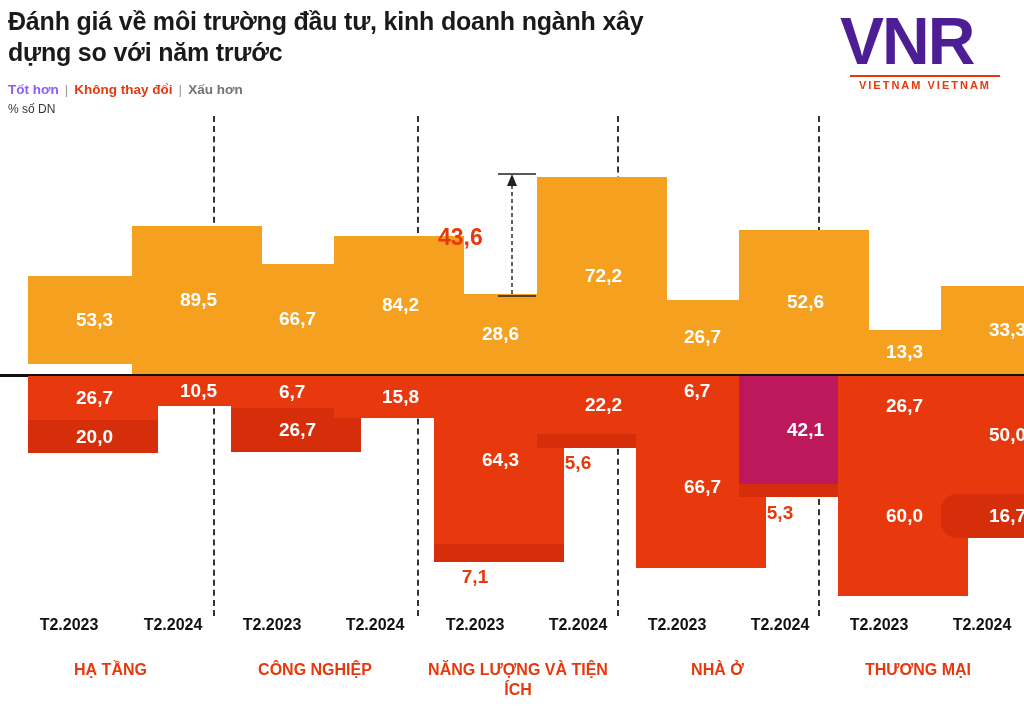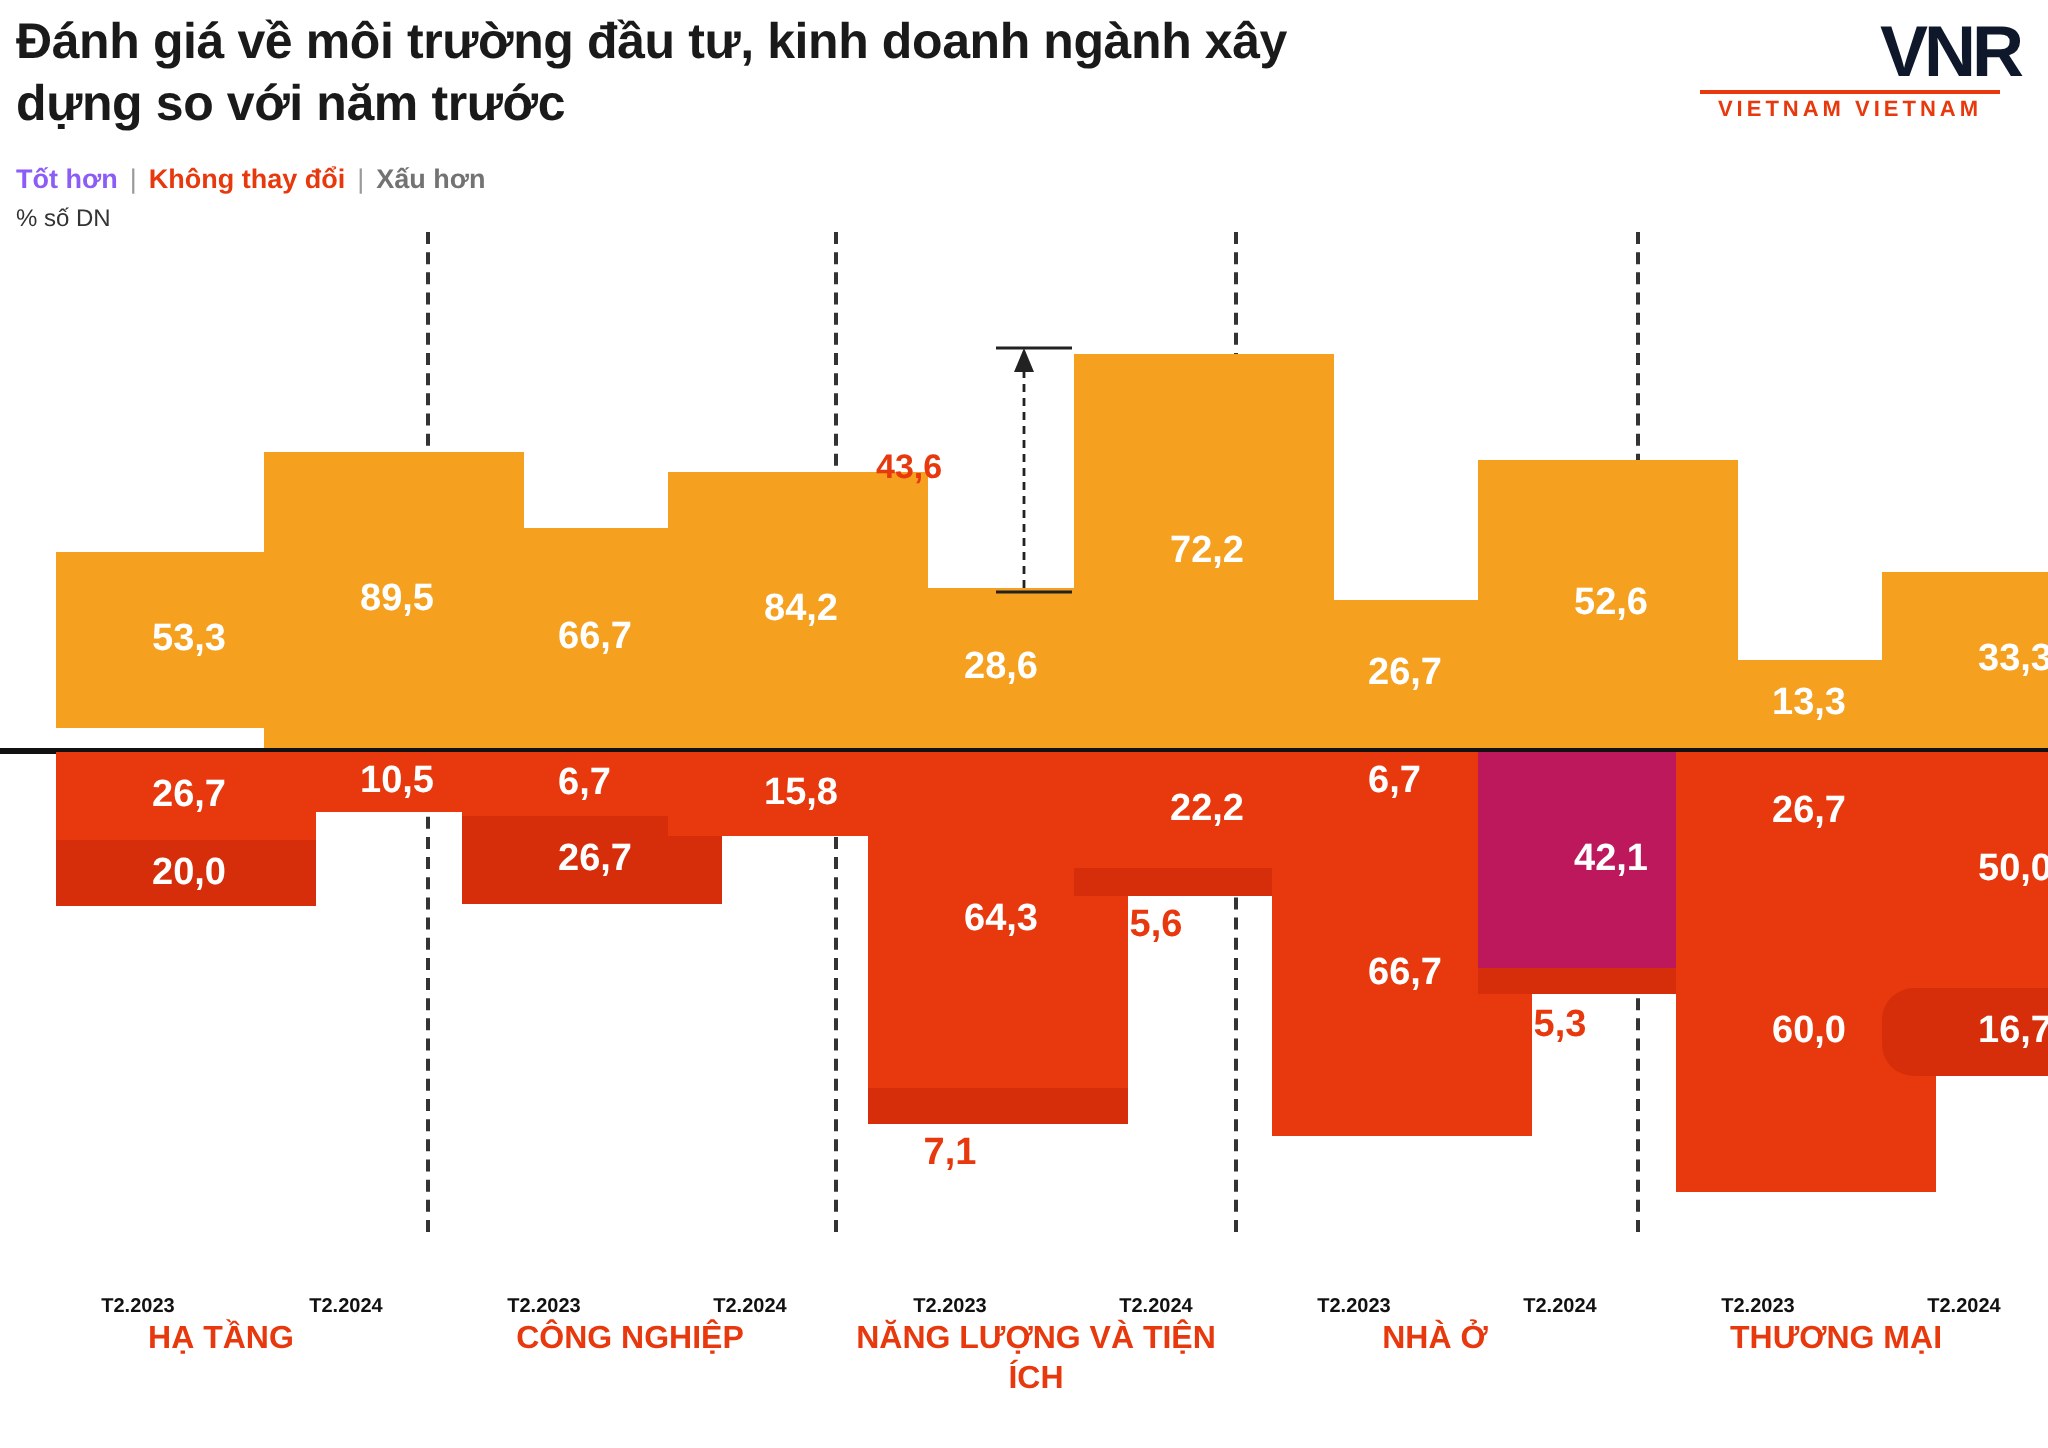--- a/index.html
+++ b/index.html
@@ -24,22 +24,22 @@
   #legend .sep{color:#9a9a9a;font-weight:normal;}
   #unit{
     position:absolute;left:8px;top:102px;
     font-size:12px;color:#333;
   }
   
   #logo{
     position:absolute;right:14px;top:8px;width:170px;height:84px;
   }
   #logo .vnr{
-    font-size:36px;font-weight:bold;color:#0f172a;
-    letter-spacing:-2px;line-height:1;text-align:right;
+    font-size:66px;font-weight:bold;color:#4c1d95;
+    letter-spacing:-2px;line-height:1;text-align:left;
     font-family:"Liberation Sans", sans-serif;
   }
   #logo .sub{
     margin-top:2px;text-align:center;font-size:11px;font-weight:bold;
     color:#E8380D;letter-spacing:2px;
   }
   #logo .rule{
     height:2px;background:#E8380D;margin:1px auto 2px auto;width:150px;
   }
   
@@ -59,31 +59,31 @@
   .seg span{
     font-size:19px;font-weight:bold;color:#fff;
   }
   .outlabel{
     position:absolute;width:120px;text-align:center;font-size:19px;font-weight:bold;
   }
   
   #xlabels{position:absolute;left:0;top:616px;width:1024px;height:40px;}
   .period{
     position:absolute;width:120px;text-align:center;
-    font-size:10px;font-weight:bold;color:#111;margin-top:32px;
+    font-size:16px;font-weight:bold;color:#111;
   }
   #catlabels{position:absolute;left:0;top:660px;width:1024px;height:60px;}
   .cat{
     position:absolute;text-align:center;
     font-size:16px;font-weight:bold;color:#E8380D;line-height:1.25;
   }
   
   #annot{position:absolute;left:0;top:0;width:1024px;height:500px;pointer-events:none;}
   #annot-label{
-    position:absolute;font-size:17px;font-weight:bold;color:#E8380D;
+    position:absolute;font-size:23px;font-weight:bold;color:#E8380D;
   }
 </style>
 </head>
 <body>
 
 <div id="title">Đánh giá về môi trường đầu tư, kinh doanh ngành xây dựng so với năm trước</div>
 
 <div id="legend">
   <span style="color:#8b5cf6">Tốt hơn</span>
   <span class="sep">|</span>

